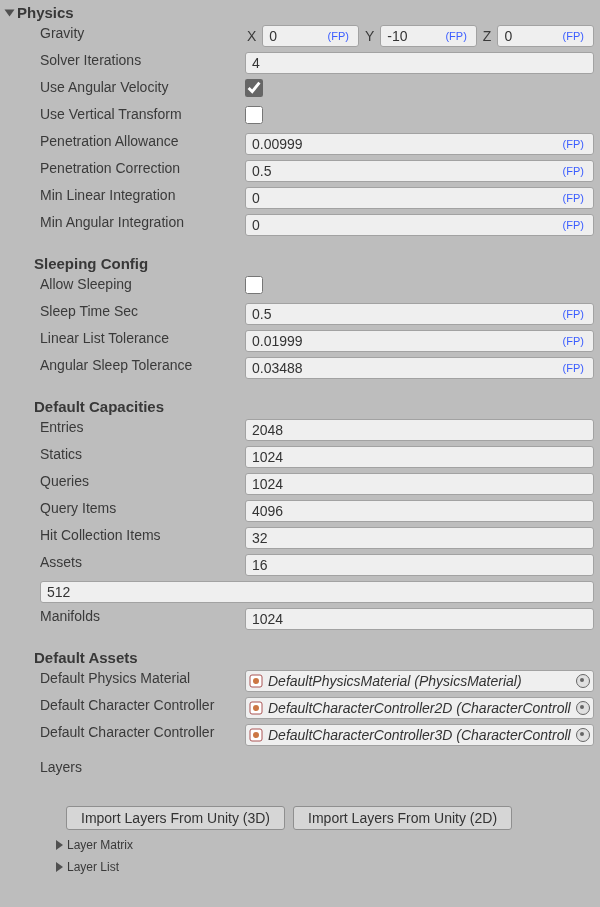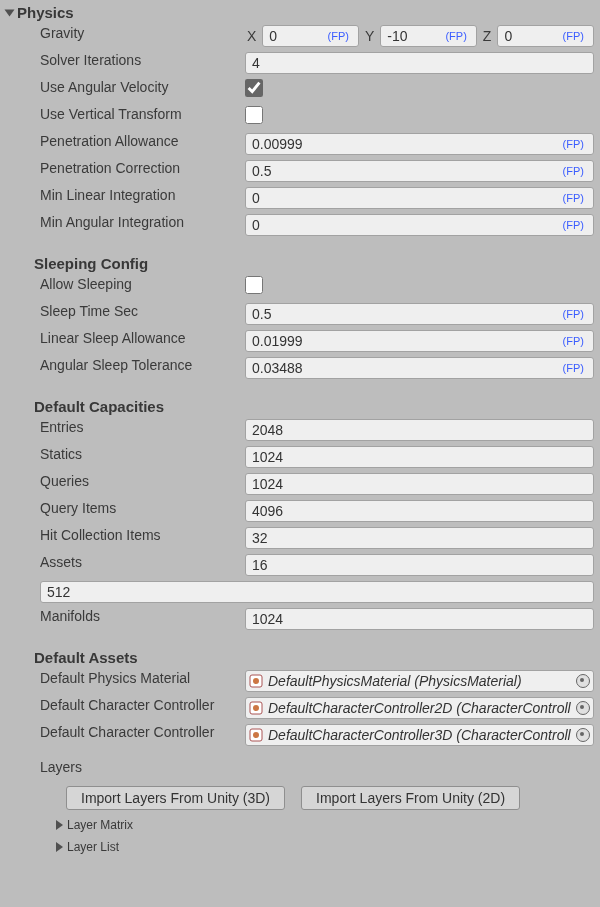--- a/index.html
+++ b/index.html
@@ -122,23 +122,23 @@
   .picker-circle::after {
     content: "";
     position: absolute;
     top: 3px; left: 3px;
     width: 4px; height: 4px;
     background: #666;
     border-radius: 50%;
   }
   .button-row {
     display: flex;
-    gap: 16px;
+    gap: 8px;
     padding-left: 60px;
-    margin-top: 0;
+    margin-top: 20px;
   }
   button {
     height: 24px;
     border: 1px solid #8f8f8f;
     border-radius: 3px;
     background: #d6d6d6;
     font-size: 14px;
     padding: 0 14px;
     color: #333;
     cursor: pointer;
@@ -259,21 +259,21 @@
   <div class="label">Sleep Time Sec</div>
   <div class="field">
       <div class="fp-input">
     <input type="text" value="0.5" style="">
     <span class="fp-badge">(FP)</span>
   </div>
     </div>
 </div>
 
 <div class="row">
-  <div class="label">Linear Sleep Allowance</div>
+  <div class="label">Linear List Tolerance</div>
   <div class="field">
       <div class="fp-input">
     <input type="text" value="0.01999" style="">
     <span class="fp-badge">(FP)</span>
   </div>
     </div>
 </div>
 
 <div class="row">
   <div class="label">Angular Sleep Tolerance</div>

